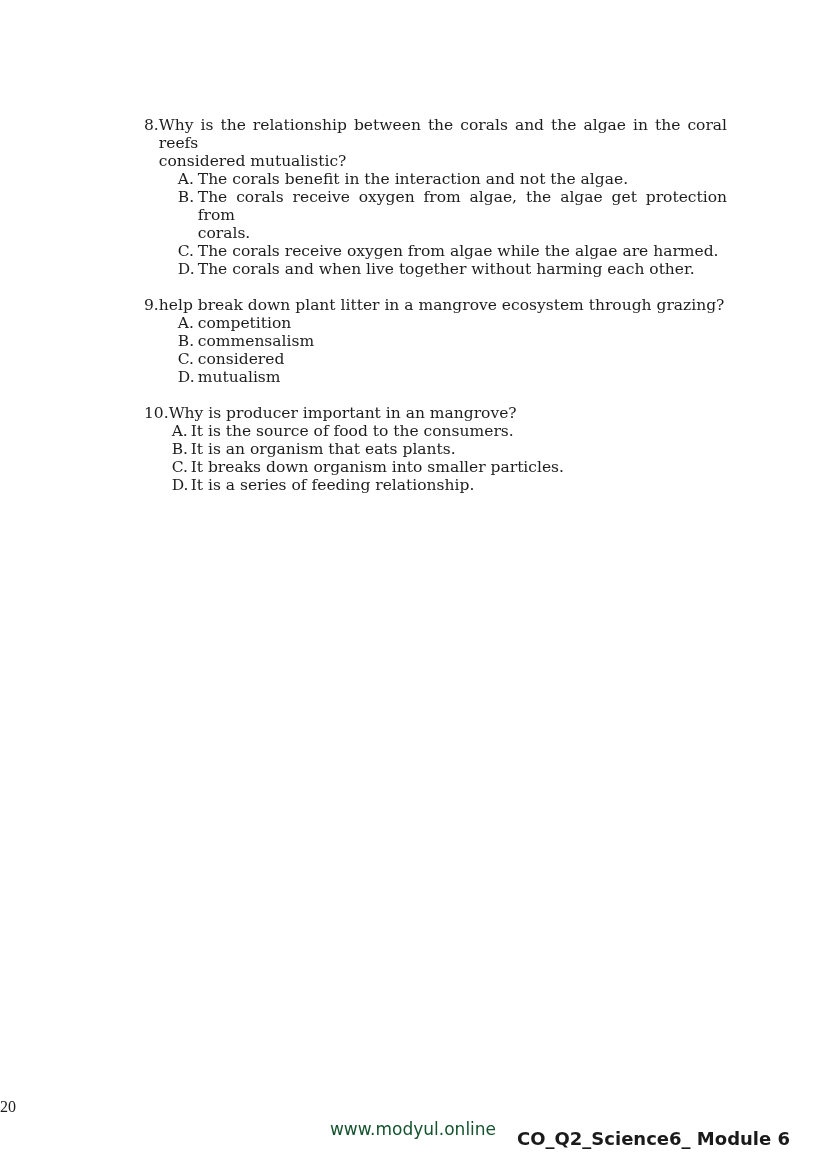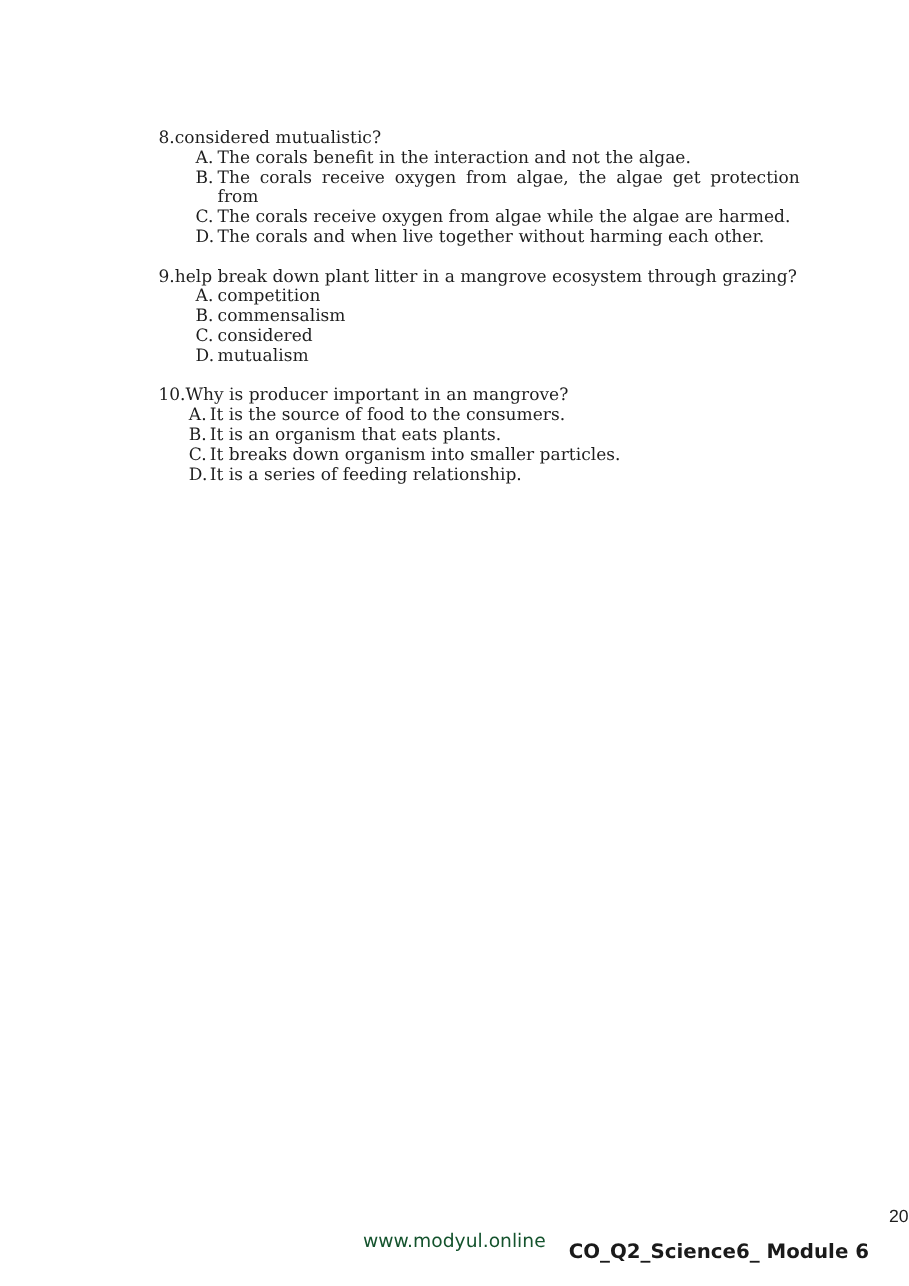--- a/index.html
+++ b/index.html
@@ -42,22 +42,22 @@
   .q-wide .option { padding-left: 3px; }
   .opt-letter { flex: 0 0 20px; white-space: nowrap; }
   .q-wide .opt-letter { flex: 0 0 19px; }
   .opt-text { flex: 1 1 auto; min-width: 0; }
 
   .page-number {
     position: absolute;
     left: 0;
     right: 0;
     top: 1097px;
-    text-align: right;
-    font-family: Liberation Sans, sans-serif;
+    text-align: left;
+    font-family: Liberation Serif, serif;
     font-size: 16px;
     line-height: 19px;
     color: #1d1d1d;
   }
   .watermark {
     position: absolute;
     left: 0;
     right: 0;
     top: 1119px;
     text-align: center;
@@ -83,32 +83,34 @@
 <body>
 
 <div class="page">
 
   <div class="content">
 
     <div class="question">
       <div class="q-row">
         <span class="q-num">8.</span>
         <div class="q-body">
+          <div class="line jl">Why is the relationship between the corals and the algae in the coral reefs</div>
           <div class="line">considered mutualistic?</div>
           <div class="options">
             <div class="option">
               <span class="opt-letter">A.</span>
               <div class="opt-text">
                 <div class="line">The corals benefit in the interaction and not the algae.</div>
               </div>
             </div>
             <div class="option">
               <span class="opt-letter">B.</span>
               <div class="opt-text">
                 <div class="line jl">The corals receive oxygen from algae, the algae get protection from</div>
+                <div class="line">corals.</div>
               </div>
             </div>
             <div class="option">
               <span class="opt-letter">C.</span>
               <div class="opt-text">
                 <div class="line">The corals receive oxygen from algae while the algae are harmed.</div>
               </div>
             </div>
             <div class="option">
               <span class="opt-letter">D.</span>

